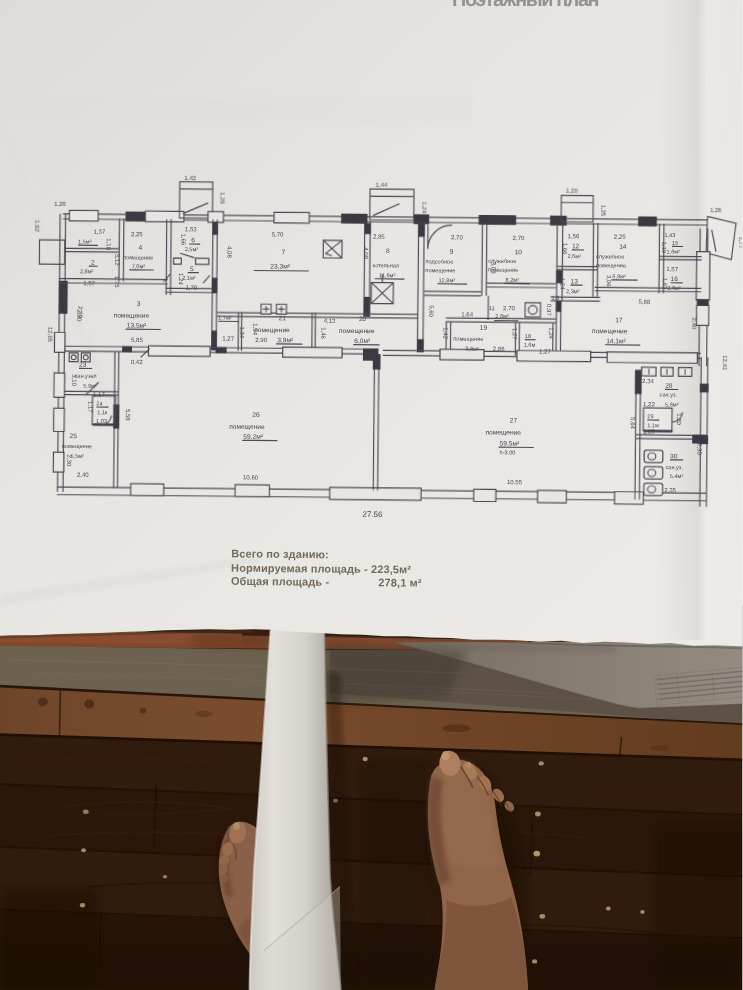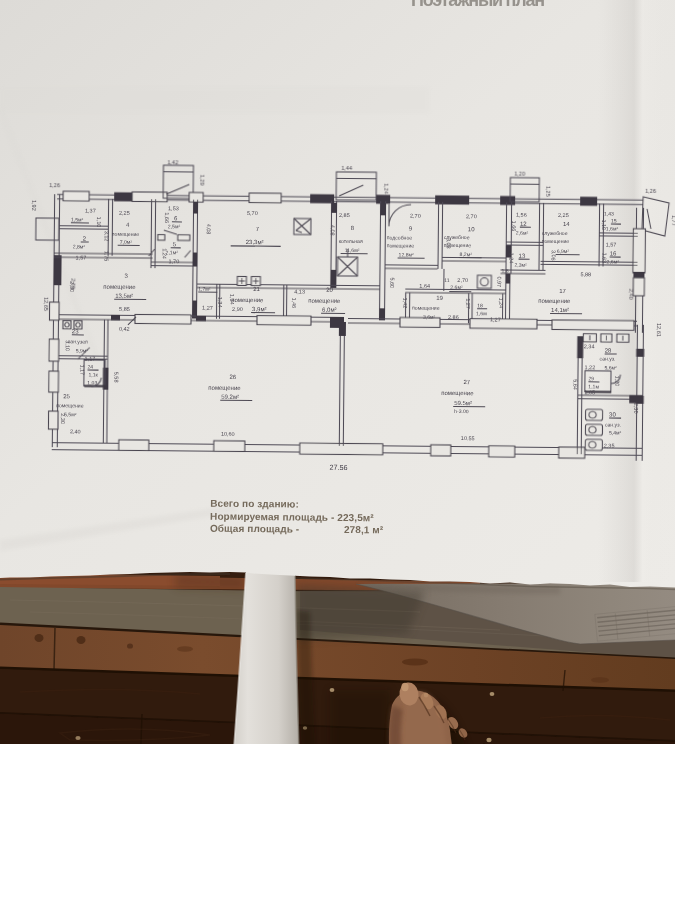--- a/index.html
+++ b/index.html
@@ -1,16 +1,16 @@
 <!DOCTYPE html>
 <html><head>
 <meta charset="utf-8">
 <style>
 html,body{margin:0;padding:0;}
-#page{position:relative;width:675px;height:744px;overflow:hidden;background:#e6e4e0;font-family:"Liberation Sans",sans-serif;text-align:center;}
+#page{position:relative;width:675px;height:900px;overflow:hidden;background:#e6e4e0;font-family:"Liberation Sans",sans-serif;text-align:center;}
 svg{position:absolute;top:0;left:0;}
 text{font-family:"Liberation Sans",sans-serif;}
 .d{font-size:5.5px;fill:#4a4650;}
 .s{font-size:5.1px;fill:#4a4650;}
 .r{font-size:6px;fill:#45414b;}
 .w{stroke:#4e4a54;stroke-width:1.05;fill:none;}
 .bx{stroke:#49454f;stroke-width:1.1;fill:#e8e6e2;}
 .pr{fill:#3c3842;stroke:none;}
 </style>
 </head>

